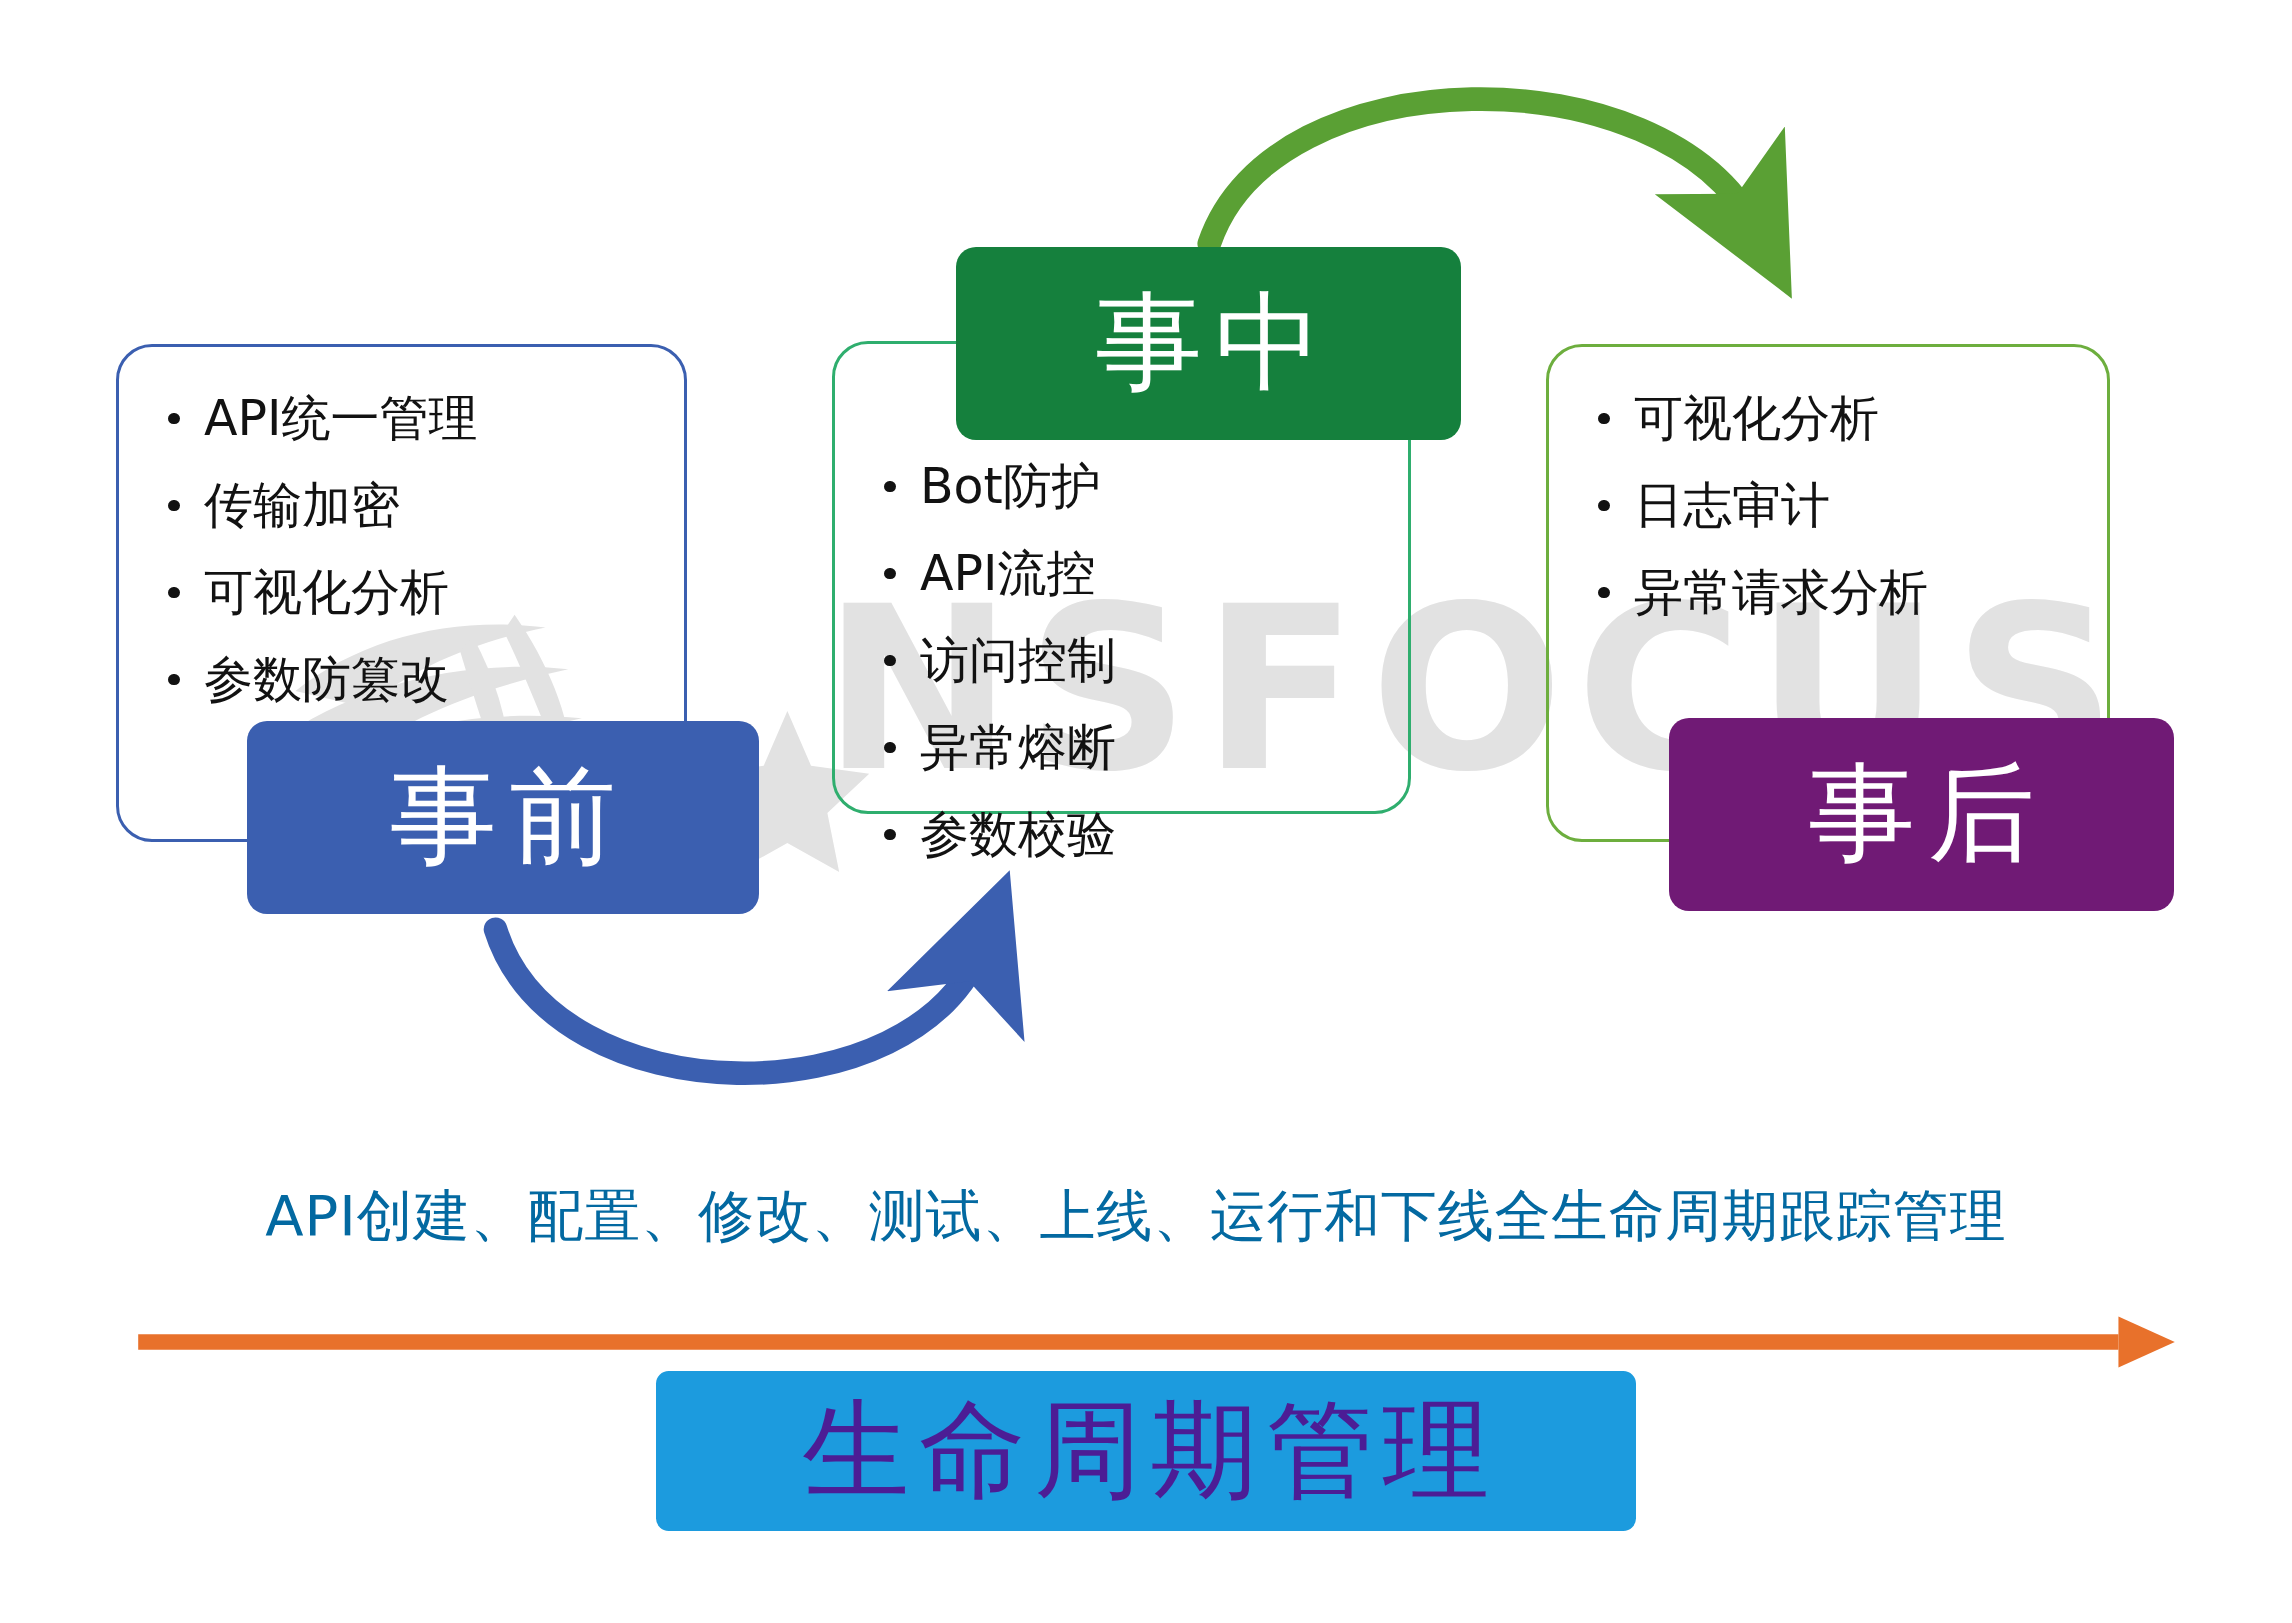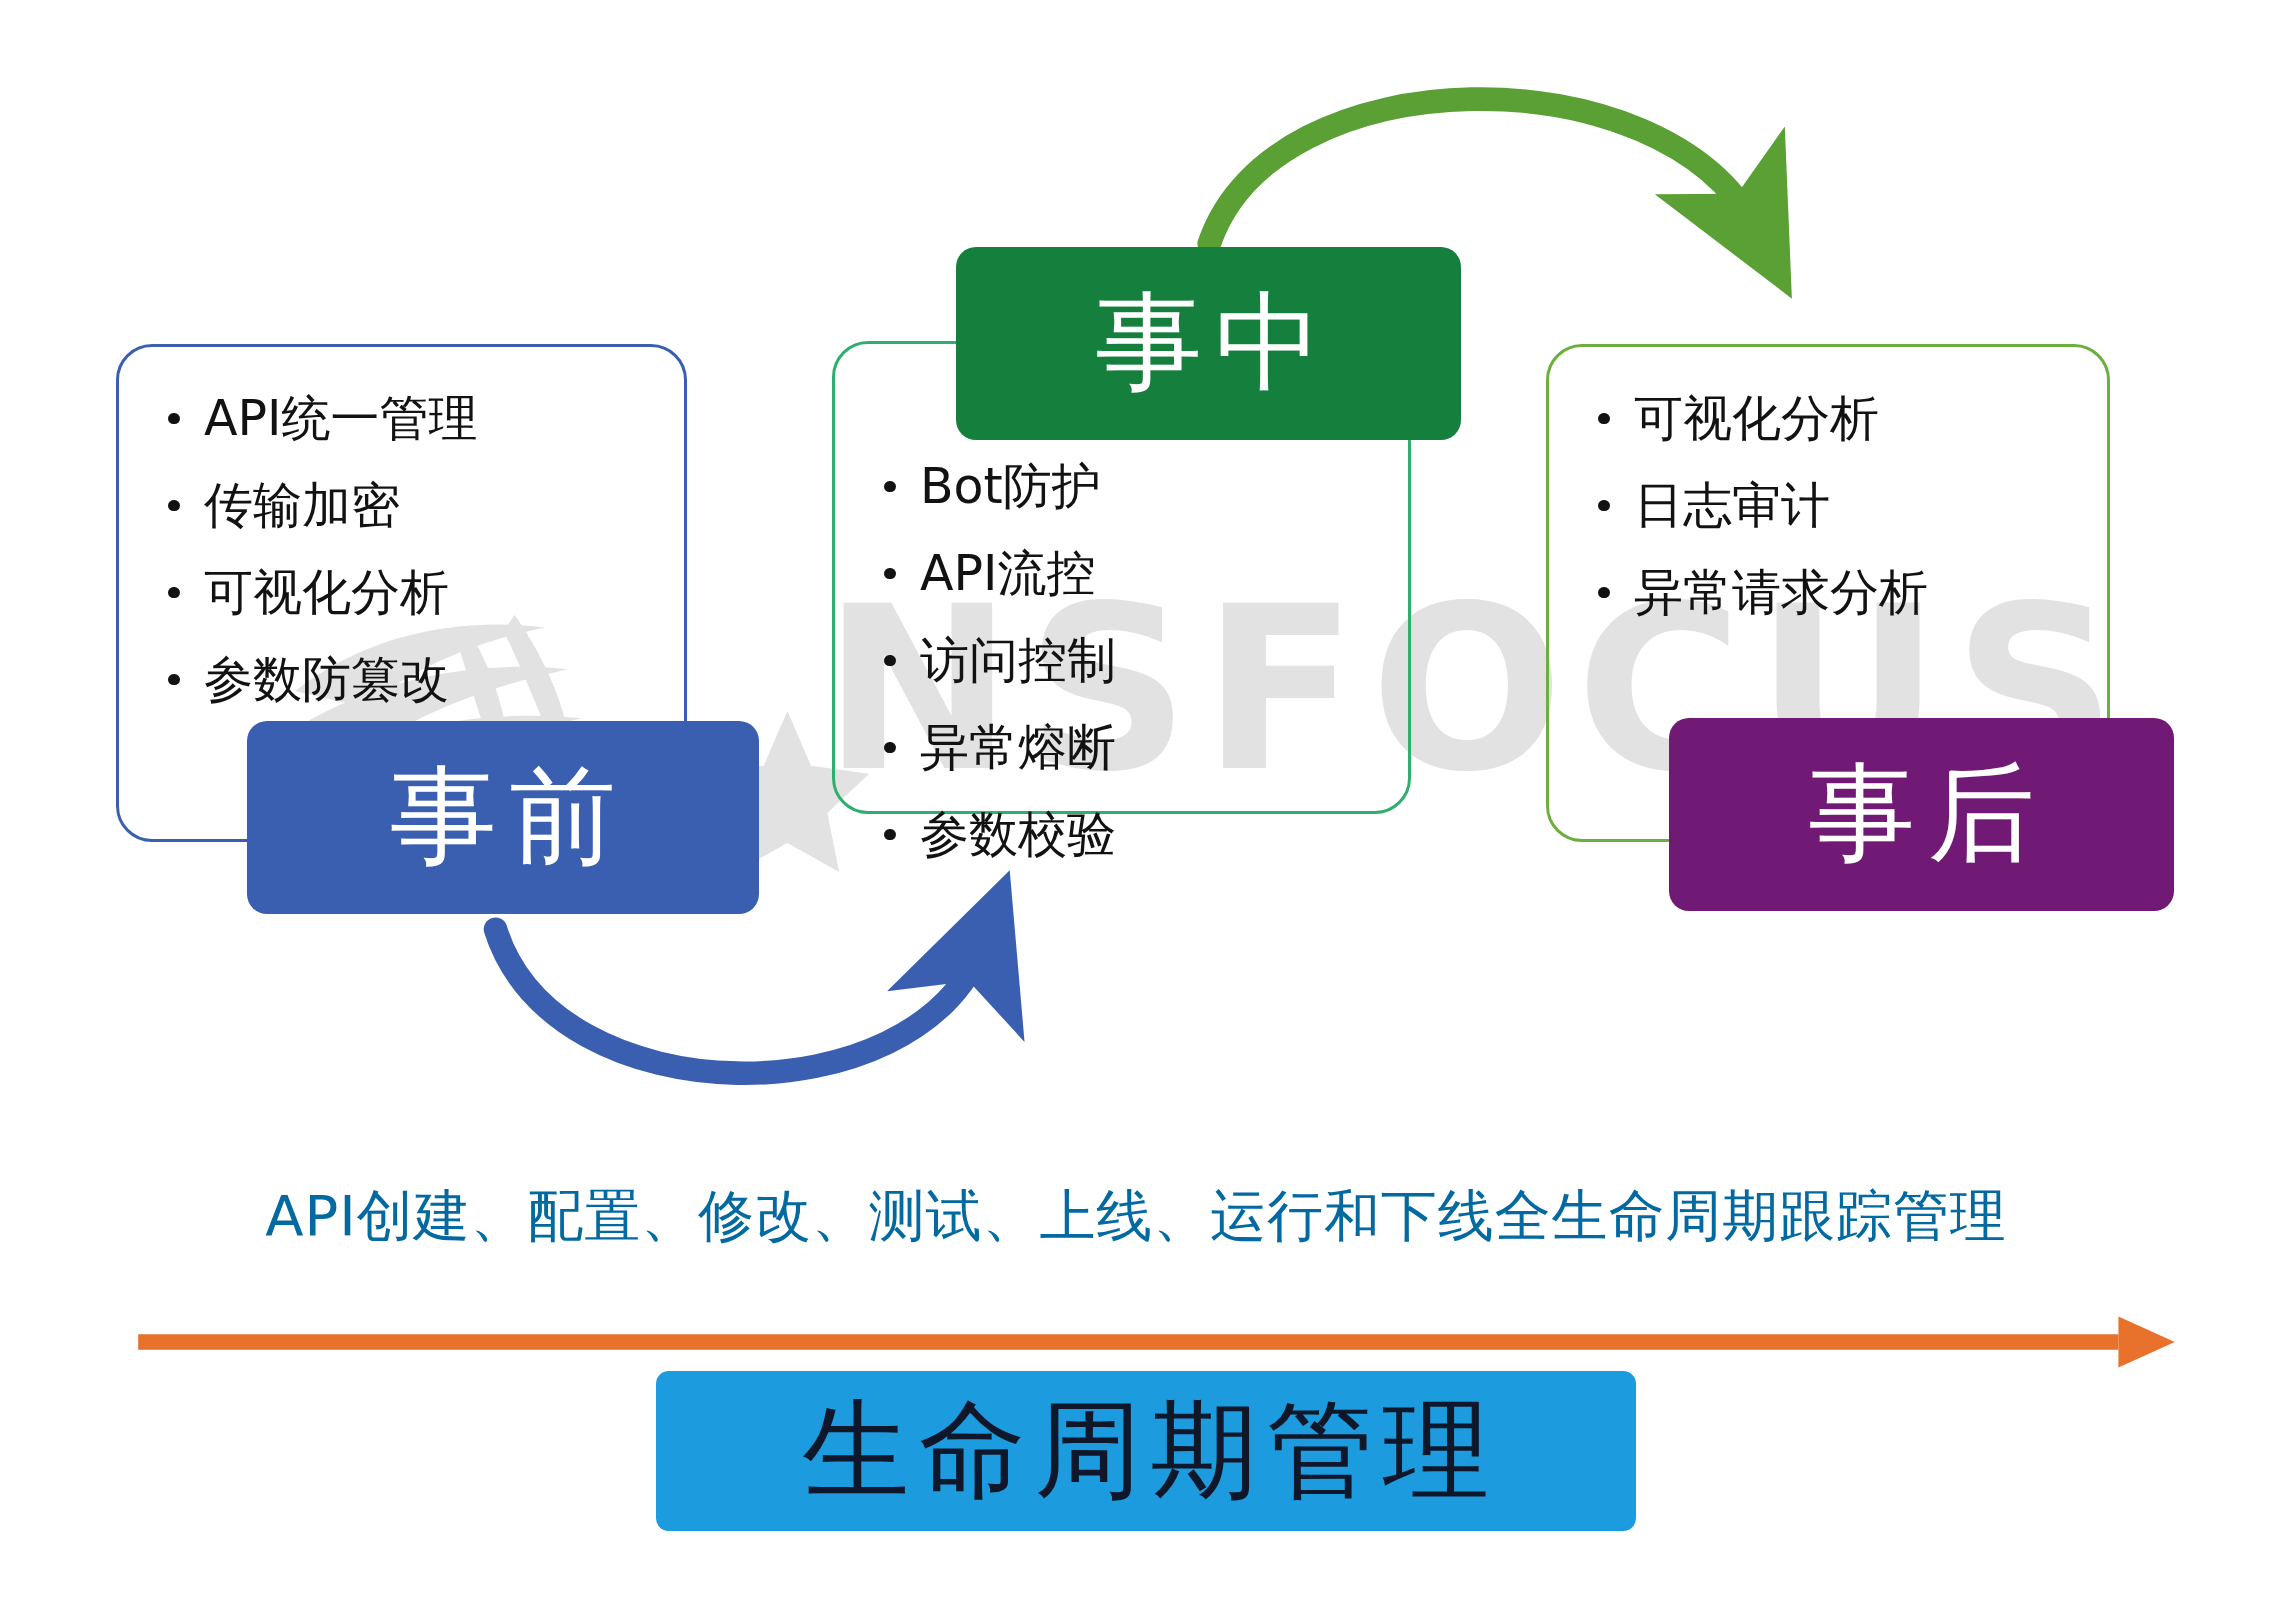--- a/index.html
+++ b/index.html
@@ -122,21 +122,21 @@
     position: absolute;
     left: 656px;
     top: 1371px;
     width: 980px;
     height: 160px;
     background: #1C9BDE;
     border-radius: 12.7px;
     display: flex;
     align-items: center;
     justify-content: center;
-    color: #0f172a;
+    color: #4c1d95;
     font-size: 107px;
     letter-spacing: 9px;
     text-indent: 9px;
     font-family: "DejaVu Sans", "Liberation Sans", sans-serif;
     z-index: 5;
   }
 </style>
 </head>
 <body>
 

